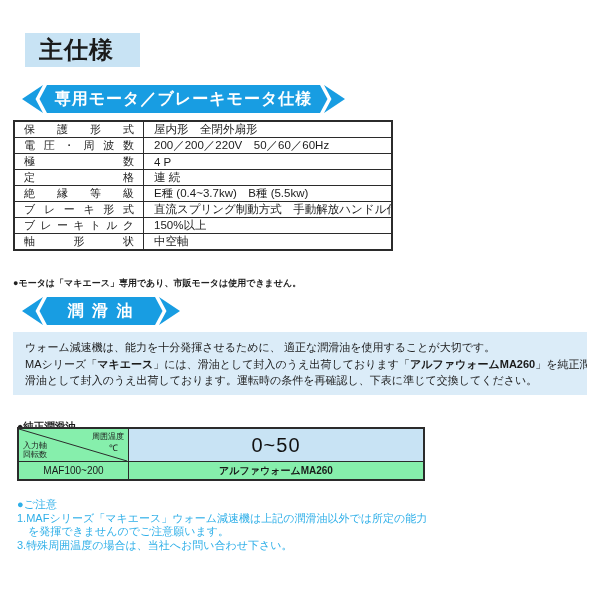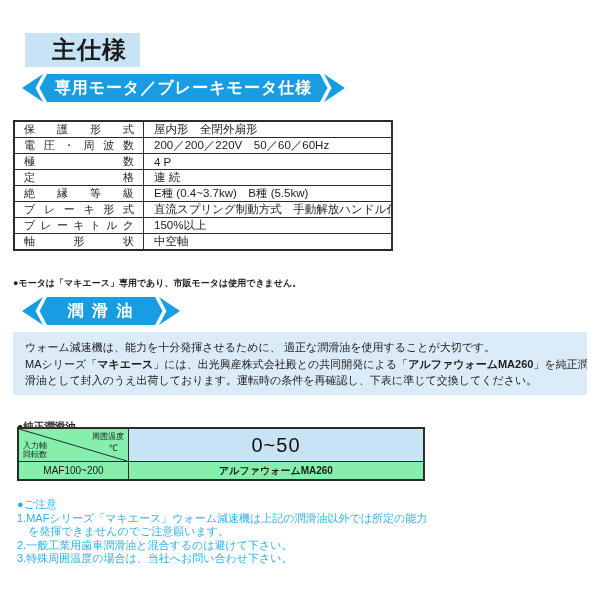--- a/index.html
+++ b/index.html
@@ -6,32 +6,32 @@
   body {
     width:600px; height:600px; position:relative; background:#ffffff;
     font-family:"Liberation Sans", sans-serif; color:#1b1b1b;
     overflow:hidden;
   }
 
   
   .title-box {
     position:absolute; left:25px; top:33px; width:115px; height:34px;
     background:#c8e3f4; display:flex; align-items:center;
-    padding-left:14px; box-sizing:border-box;justify-content:center;
+    padding-left:14px; box-sizing:border-box;
   }
   .title-box span { font-size:24px; font-weight:bold; letter-spacing:1px; }
 
   
   .banner { position:absolute; height:28px; }
   .banner svg { position:absolute; left:0; top:0; display:block; }
   .banner .banner-label {
     position:absolute; inset:0; display:flex; align-items:center; justify-content:center;
     color:#ffffff; font-weight:bold; font-size:16px; letter-spacing:1px;
   }
-  #banner-motor { left:22px; top:74px; width:323px; }
+  #banner-motor { left:22px; top:85px; width:323px; }
   #banner-oil   { left:22px; top:297px; width:158px; }
   #banner-oil .banner-label { letter-spacing:2px; }
 
   
   .spec-table {
     position:absolute; left:13px; top:120px; width:380px;
     border-collapse:collapse; table-layout:fixed;
     border:2px solid #2b2b2b;
   }
   .spec-table td {
@@ -143,21 +143,21 @@
   <svg width="158" height="28" viewBox="0 0 158 28">
     <path d="M21 0 L0 14 L21 28 L13.5 14 Z" fill="#189de2"></path>
     <path d="M25 0 L17.5 14 L25 28 L133 28 L140.5 14 L133 0 Z" fill="#189de2"></path>
     <path d="M137 0 L158 14 L137 28 L144.5 14 Z" fill="#189de2"></path>
   </svg>
   <span class="banner-label">潤 滑 油</span>
 </div>
 
 <div class="bluebox">
   <div>ウォーム減速機は、能力を十分発揮させるために、 適正な潤滑油を使用することが大切です。</div>
-  <div><span>MAシリーズ「</span><span class="emph">マキエース</span><span>」には、出光興産株式会社殿との共同開発による「</span><span class="emph">アルファウォームMA260</span><span>」を純正潤</span></div>
+  <div><span>MAシリーズ「</span><span class="emph">マキエース</span><span>」には、滑油として封入のうえ出荷しております「</span><span class="emph">アルファウォームMA260</span><span>」を純正潤</span></div>
   <div>滑油として封入のうえ出荷しております。運転時の条件を再確認し、下表に準じて交換してください。</div>
 </div>
 
 <div class="oil-heading">●純正潤滑油</div>
 
 <div class="oil-table">
   <div class="oil-header">
     <div class="oil-corner">
       <svg width="108" height="32" viewBox="0 0 108 32">
         <line x1="0" y1="0" x2="108" y2="32" stroke="#2b2b2b" stroke-width="1"></line>
@@ -174,15 +174,14 @@
   <div class="oil-row">
     <div class="oil-model">MAF100~200</div>
     <div class="oil-name">アルファウォームMA260</div>
   </div>
 </div>
 
 <div class="notes">
   <div>●ご注意</div>
   <div>1.MAFシリーズ「マキエース」ウォーム減速機は上記の潤滑油以外では所定の能力</div>
   <div class="cont">を発揮できませんのでご注意願います。</div>
-  <div>2.一般工業用歯車潤滑油と混合するのは避けて下さい。</div>
   <div>3.特殊周囲温度の場合は、当社へお問い合わせ下さい。</div>
 </div>
 
 </body></html>

